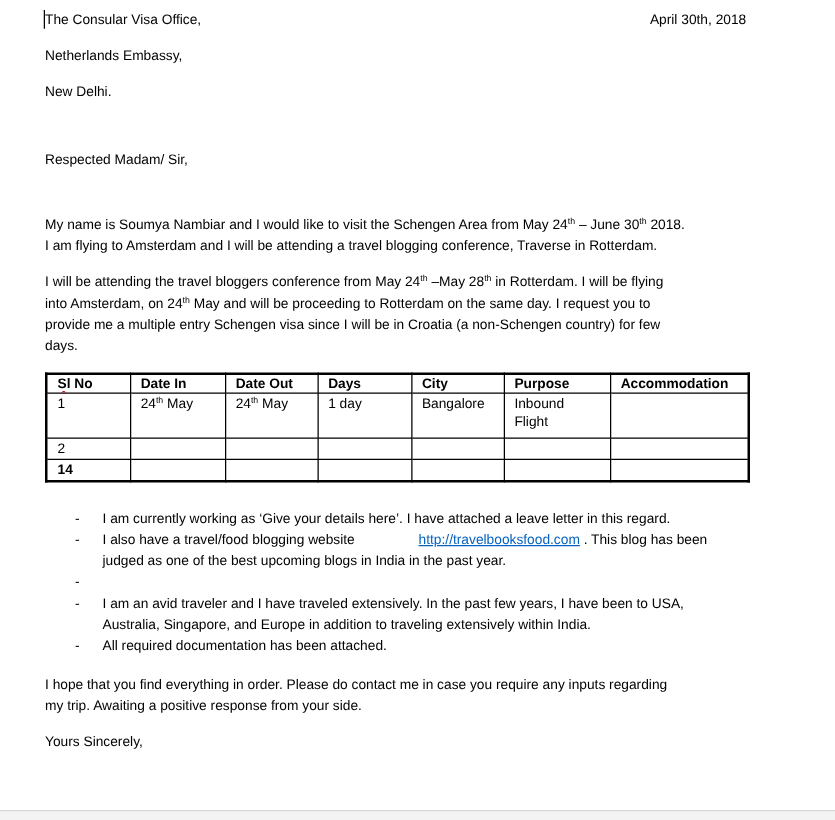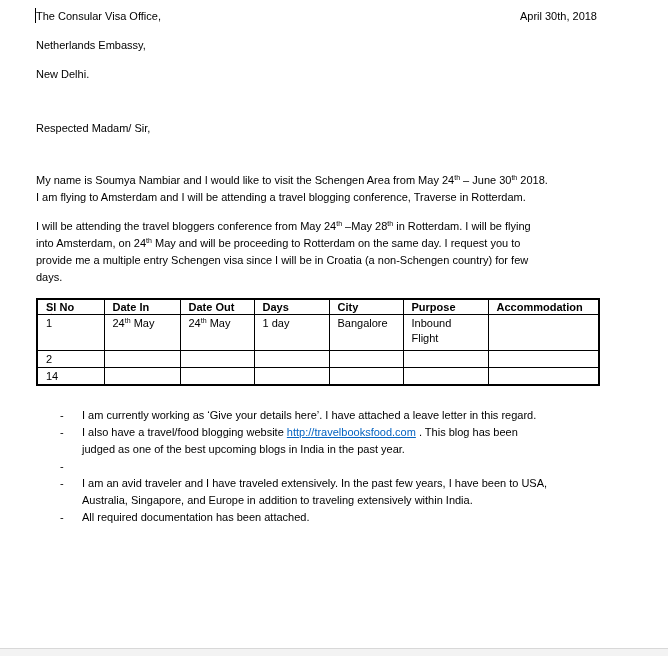--- a/index.html
+++ b/index.html
@@ -33,32 +33,32 @@
     text-align: left;
     vertical-align: top;
     font-size: 11px;
     line-height: 15px;
     overflow: hidden;
   }
   table.itinerary th { font-weight: bold; line-height: 13px; }
   tr.hdr { height: 15px; }
   tr.r1 { height: 36px; }
   tr.r2 { height: 17px; }
-  tr.r3 { height: 17px; }
+  tr.r3 { height: 17px; font-weight: bold; }
   td.c-sl { text-align: center; padding-left: 0; }
 
   .list { margin: 21px 0 0 24px; }
   .li { display: flex; line-height: 17px; }
   .li-marker { flex: 0 0 22px; width: 22px; }
   .li-text { flex: 1; }
 
   .closing-block { margin-top: 14px; }
 
   sup { font-size: 7px; line-height: 0; position: relative; top: -4px; vertical-align: baseline; }
-  a.doc-link { color: #0563C1; text-decoration: underline; cursor: pointer; }
+  a.doc-link { color: #0563C1; text-decoration: underline; cursor: pointer; margin-left: 48px; }
   .misspell {
     text-decoration-line: underline;
     text-decoration-style: wavy;
     text-decoration-color: #d00000;
     text-decoration-thickness: 1px;
     text-underline-offset: 2px;
     margin-top: 26px;
   }
   .bottom-edge {
     position: absolute; left: 0; bottom: 0;
@@ -155,18 +155,20 @@
     <div class="li">
       <span class="li-marker">-</span>
       <div class="li-text"><span>I am an avid traveler and I have traveled extensively. In the past few years, I have been to USA,</span><br><span>Australia, Singapore, and Europe in addition to traveling extensively within India.</span></div>
     </div>
     <div class="li">
       <span class="li-marker">-</span>
       <div class="li-text"><span>All required documentation has been attached.</span></div>
     </div>
   </div>
 
+  <p class="closing-block"><span>I hope that you find everything in order. Please do contact me in case you require any inputs regarding</span><br><span>my trip. Awaiting a positive response from your side.</span></p>
 
 
+  <p>Yours Sincerely,</p>
 
 </div>
 
 <div class="bottom-edge"></div>
 
 </body></html>

